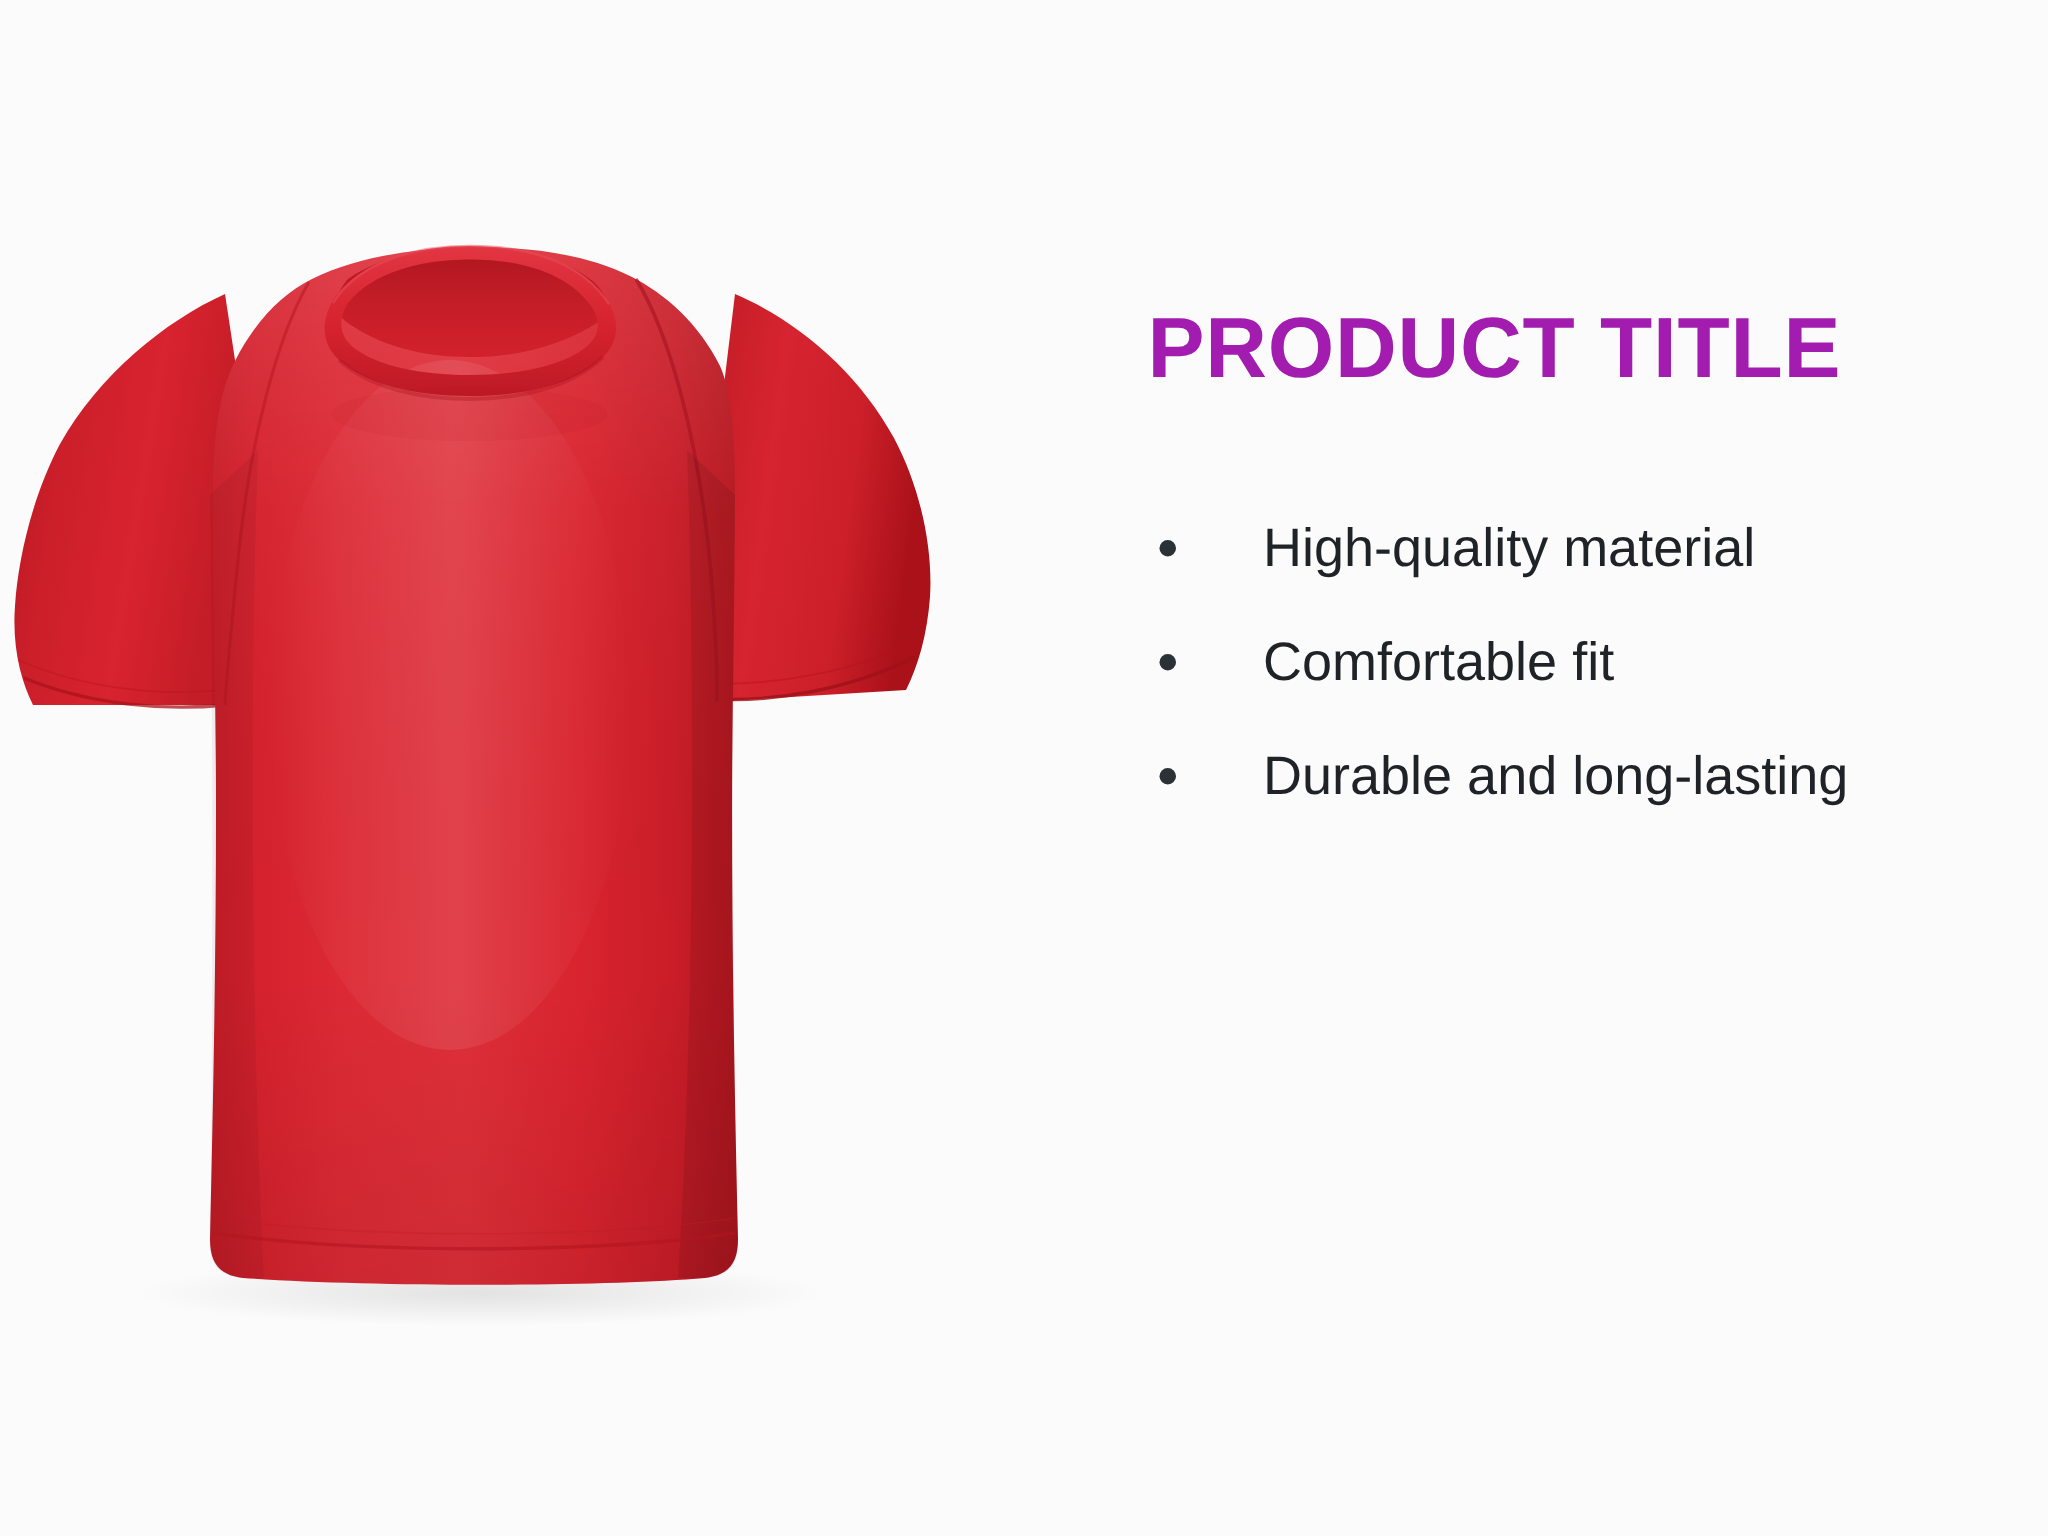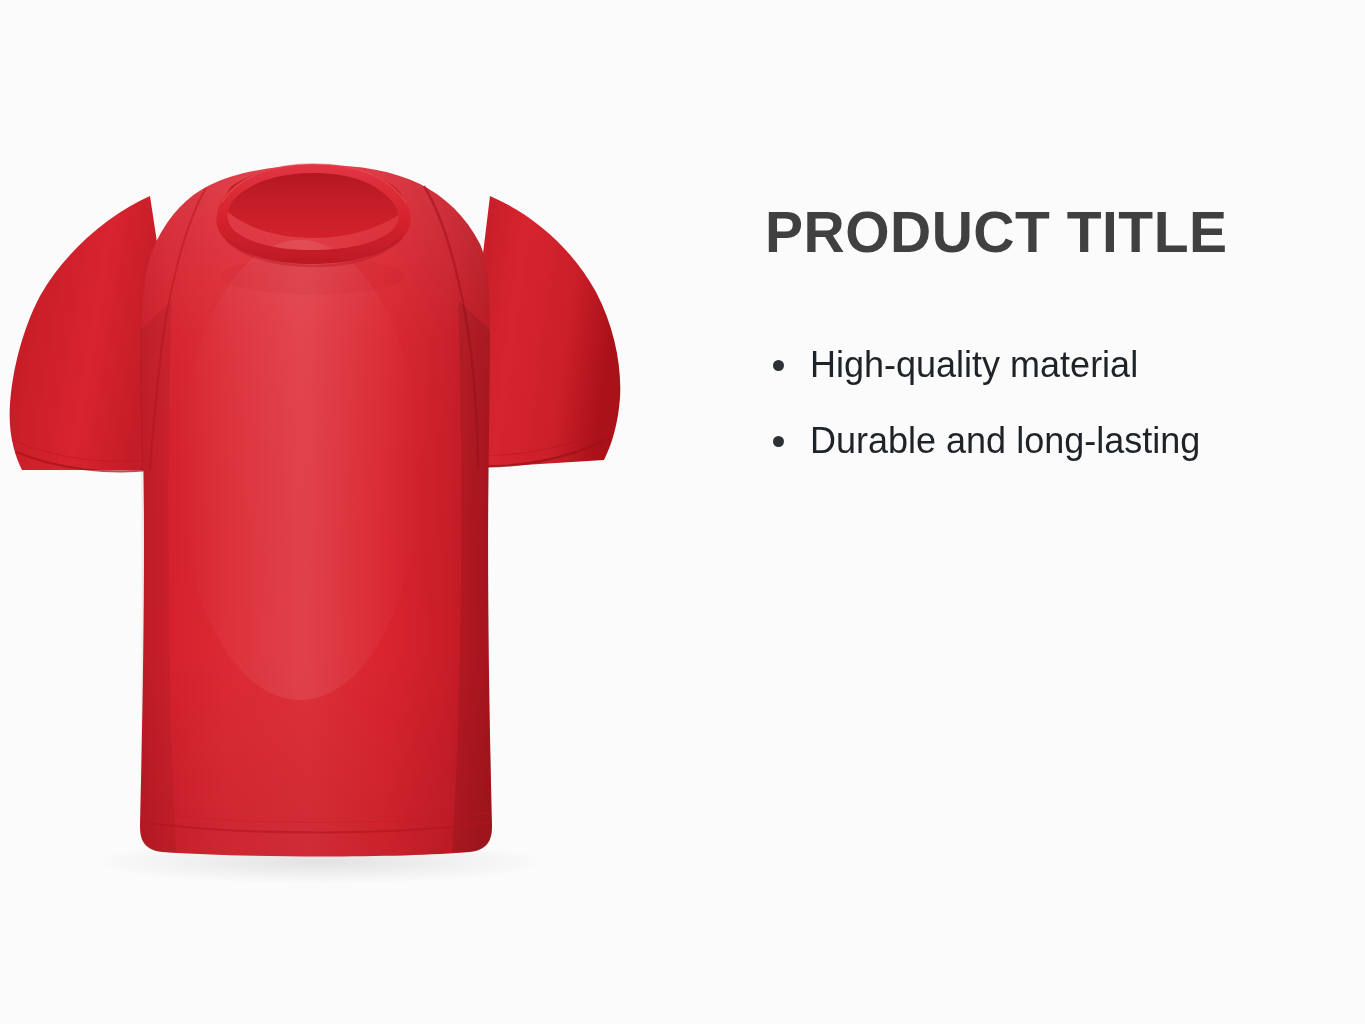--- a/index.html
+++ b/index.html
@@ -51,21 +51,21 @@
 
   #product-title {
     position: absolute;
     left: 0;
     top: 204px;
     margin: 0;
     font-size: 57px;
     font-weight: bold;
     letter-spacing: 0.5px;
     line-height: 1.0;
-    color: #404040;
+    color: #a21caf;
     white-space: nowrap;
   }
 
   #feature-list {
     position: absolute;
     left: 0;
     top: 345px;
     margin: 0;
     padding: 0;
     list-style: none;
@@ -84,20 +84,21 @@
     position: absolute;
     left: 8px;
     top: 15px;
     width: 11px;
     height: 11px;
     border-radius: 50%;
     background: #2c3138;
   }
   .feature-text {
     display: inline-block;
+    margin-left: 32px;
   }
 
   #product-description {
     position: absolute;
     left: 0;
     top: 612px;
     width: 600px;
     margin: 0;
     font-size: 32px;
     line-height: 52px;
@@ -267,19 +268,23 @@
 
     <h1 id="product-title">PRODUCT TITLE</h1>
 
     <ul id="feature-list">
       <li class="feature-item">
         <span class="feature-bullet"></span>
         <span class="feature-text">High-quality material</span>
       </li>
       <li class="feature-item">
         <span class="feature-bullet"></span>
+        <span class="feature-text">Comfortable fit</span>
+      </li>
+      <li class="feature-item">
+        <span class="feature-bullet"></span>
         <span class="feature-text">Durable and long-lasting</span>
       </li>
     </ul>
 
   </div>
 
 </div>
 
 </body></html>

